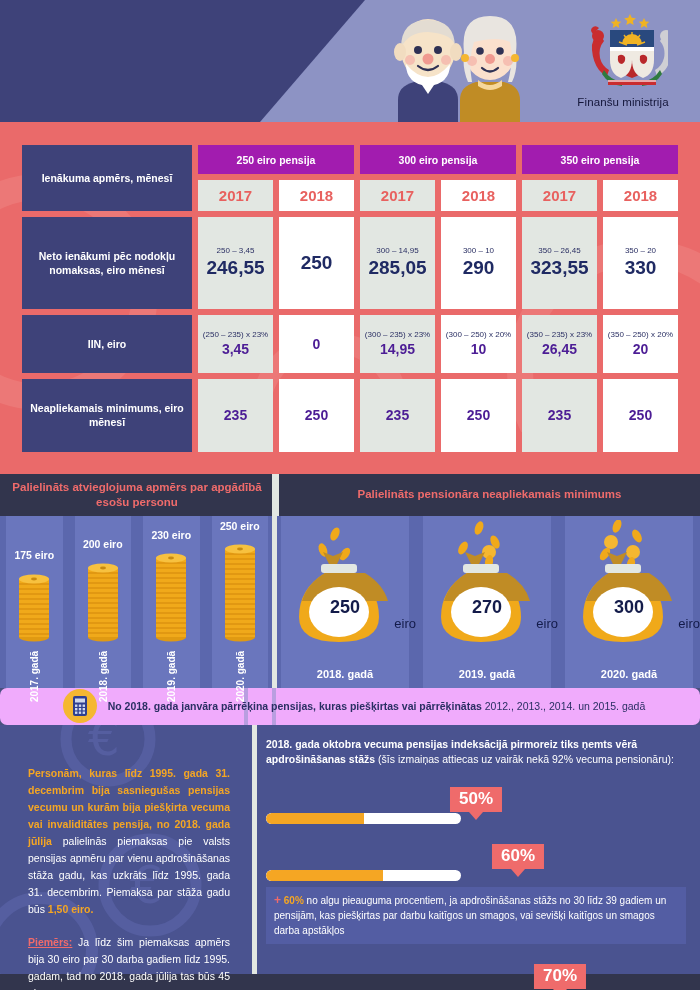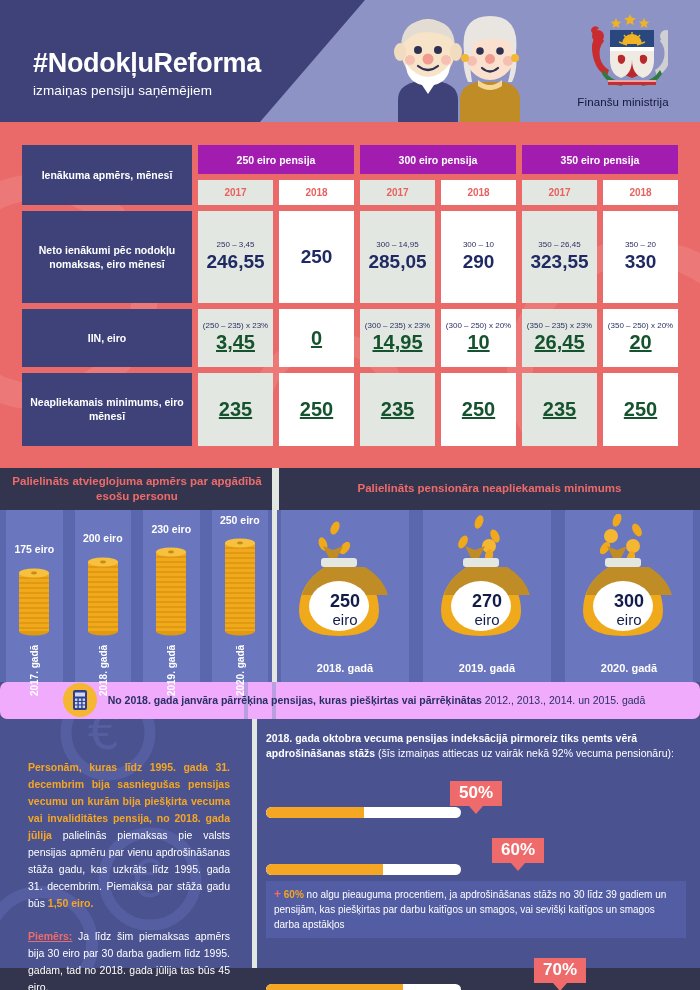--- a/index.html
+++ b/index.html
@@ -36,29 +36,29 @@
   .tbl { position:relative; width:668px; margin:0 auto; z-index:2; }
   .tbl table { border-collapse:separate; border-spacing:6px 6px; width:100%; table-layout:fixed; }
   .lbl-cell {
     background:#3e4279; color:#fff; text-align:center; vertical-align:middle;
     font-size:10.5px; font-weight:bold; line-height:1.35; padding:22px 4px; width:170px;
   }
   .grp-head {
     background:#a21caf; color:#fff; text-align:center; font-size:10.5px;
     font-weight:bold; padding:9px 4px 8px 4px;
   }
-  .yr { font-size:10px; font-weight:bold; color:#e8615f; text-align:center; padding:7px 2px; }
+  .yr { font-size:15px; font-weight:bold; color:#e8615f; text-align:center; padding:7px 2px; }
   .yr.c2017 { background:#e2e7e2; }
   .yr.c2018 { background:#ffffff; }
   .val { text-align:center; vertical-align:middle; padding:6px 2px; }
   .val.c2017 { background:#e2e7e2; }
   .val.c2018 { background:#ffffff; }
   .formula { font-size:8px; color:#2a2f63; display:block; line-height:1.1; margin-bottom:1px; }
   .big { font-size:19px; font-weight:bold; color:#1f2a63; display:block; line-height:1.15; }
-  .mid { font-size:20px; font-weight:bold; color:#14532d; display:block; line-height:1.15;text-decoration:underline; }
+  .mid { font-size:14px; font-weight:bold; color:#4c1d95; display:block; line-height:1.15; }
   .row-net td.val { height:92px; }
   .row-iin td.val { height:44px; }
   .row-min td.val { height:40px; }
 
   
   .charts { position:relative; background:#6974b8; }
   .charts-head { display:flex; background:#32354d; height:42px; align-items:stretch; }
   .ch-title {
     display:flex; align-items:center; justify-content:center; text-align:center;
     color:#ef6b6b; font-size:11.5px; font-weight:bold; line-height:1.3;
@@ -81,21 +81,21 @@
     transform-origin:center; color:#fff; font-size:10px; font-weight:bold;
     white-space:nowrap; z-index:4;
   }
 
   .bags-area { flex:1; display:flex; background:#5b67ad; }
   .bag-col { flex:1; position:relative; }
   .bag-col .stripe { position:absolute; left:7px; right:7px; top:0; bottom:0; background:#6a76bd; }
   .bag-wrap { position:absolute; left:50%; top:4px; transform:translateX(-50%); z-index:3; }
   .bag-amt { position:absolute; left:0; right:0; top:82px; text-align:center; z-index:4; }
   .bag-amt .n { font-size:18px; font-weight:bold; color:#131b4a; line-height:1; display:block; }
-  .bag-amt .u { font-size:15px; color:#131b4a; line-height:1.3; display:block; }
+  .bag-amt .u { font-size:13px; color:#131b4a; line-height:1.3; display:block;text-align:right; }
   .bag-year {
     position:absolute; left:0; right:0; bottom:8px; text-align:center;
     color:#fff; font-size:11px; font-weight:bold; z-index:4;
   }
   .chart-divider { position:absolute; left:272px; top:0; width:5px; bottom:0; background:#e2e7e2; z-index:6; }
 
   
   .calcband { position:relative; background:#f0abfc; height:37px; display:flex; align-items:center;border-radius:7px; }
   .calc-dividers { position:absolute; inset:0; }
   .calc-div { position:absolute; top:0; width:4px; height:51px; background:#8c93c8; opacity:.55; }
@@ -145,24 +145,20 @@
   .footer-bar { height:31px; background:#32354d; }
 </style>
 </head>
 <body>
 
 <div class="page">
 
   <div class="header">
     <div class="header-lightwedge"></div>
 
-    <div class="header-title-wrap">
-      <div class="header-title">#NodokļuReforma</div>
-      <div class="header-sub">izmaiņas pensiju saņēmējiem</div>
-    </div>
 
     <svg class="couple" viewBox="0 0 180 114">
 
       <path d="M30 114 L30 92 Q30 78 46 74 L74 74 Q90 78 90 92 L90 114 Z" fill="#3e4279"></path>
       <path d="M52 74 L60 86 L68 74 L64 72 L56 72 Z" fill="#fff"></path>
       <ellipse cx="60" cy="42" rx="27" ry="31" fill="#f6e3c8"></ellipse>
       <path d="M33 40 Q33 12 60 12 Q87 12 87 40 Q87 26 60 24 Q40 24 33 40 Z" fill="#e3dcd2"></path>
       <ellipse cx="32" cy="44" rx="6" ry="9" fill="#f1dcc0"></ellipse>
       <ellipse cx="88" cy="44" rx="6" ry="9" fill="#f1dcc0"></ellipse>
       <circle cx="50" cy="42" r="4" fill="#2f3154"></circle>

